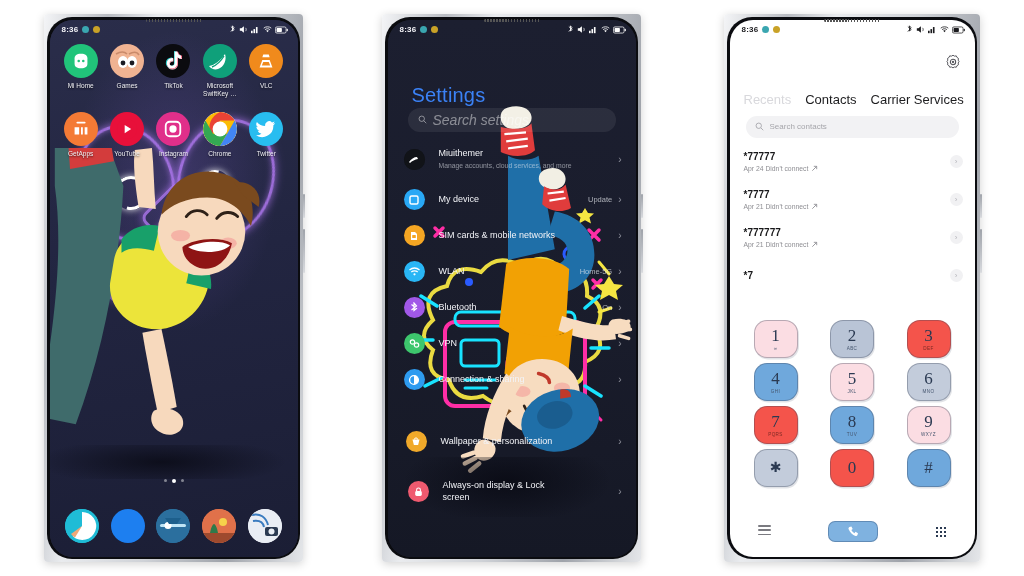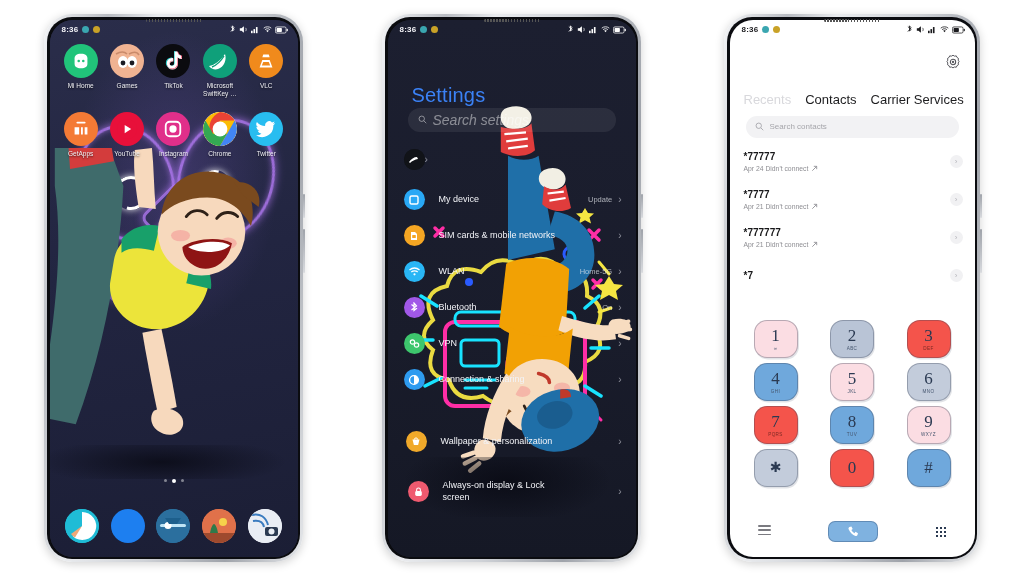--- a/index.html
+++ b/index.html
@@ -7,21 +7,21 @@
     width: 1024px; height: 576px;
     background: #ffffff;
     font-family: "Liberation Sans", sans-serif;
     overflow: hidden;
   }
   .stage { position: relative; width: 1024px; height: 576px; background:#fff; }
 
   
   .phone {
     position: absolute;
-    border-radius: 28px;
+    border-radius: 4px;
     background: linear-gradient(100deg,#f4f5f7 0%, #b9bcc2 18%, #e9ebee 32%, #cfd2d7 55%, #9fa3aa 78%, #e5e7ea 100%);
     padding: 3px;
     box-shadow: 0 2px 10px rgba(0,0,0,0.18);
   }
   .phone-inner {
     position: relative;
     width: 100%; height: 100%;
     border-radius: 25px;
     background: #0b0c10;
     padding: 2.5px;
@@ -519,20 +519,24 @@
 
         <div class="setlist">
 
           <div class="setrow tall">
             <div class="setico" style="background:#101218;">
               <svg width="21" height="21" viewBox="0 0 21 21">
                   <circle cx="10.5" cy="10.5" r="10.5" fill="#111318"></circle>
                   <path d="M5 13c2-3 5-5 8-5l1 2c-3 .5-6 2-8 4z" fill="#fff"></path>
                 </svg>
             </div>
+            <div class="settext">
+              <div class="settitle">Miuithemer</div>
+              <div class="setsub">Manage accounts, cloud services, and more</div>
+            </div>
             <span class="chev">›</span>
           </div>
 
           <div class="setrow">
             <div class="setico" style="background:#29a8f5;">
               <svg width="12" height="12" viewBox="0 0 12 12">
                   <rect x="2" y="2" width="8" height="8" rx="1.6" stroke="#fff" stroke-width="1.4" fill="none"></rect>
                 </svg>
             </div>
             <div class="settext">

